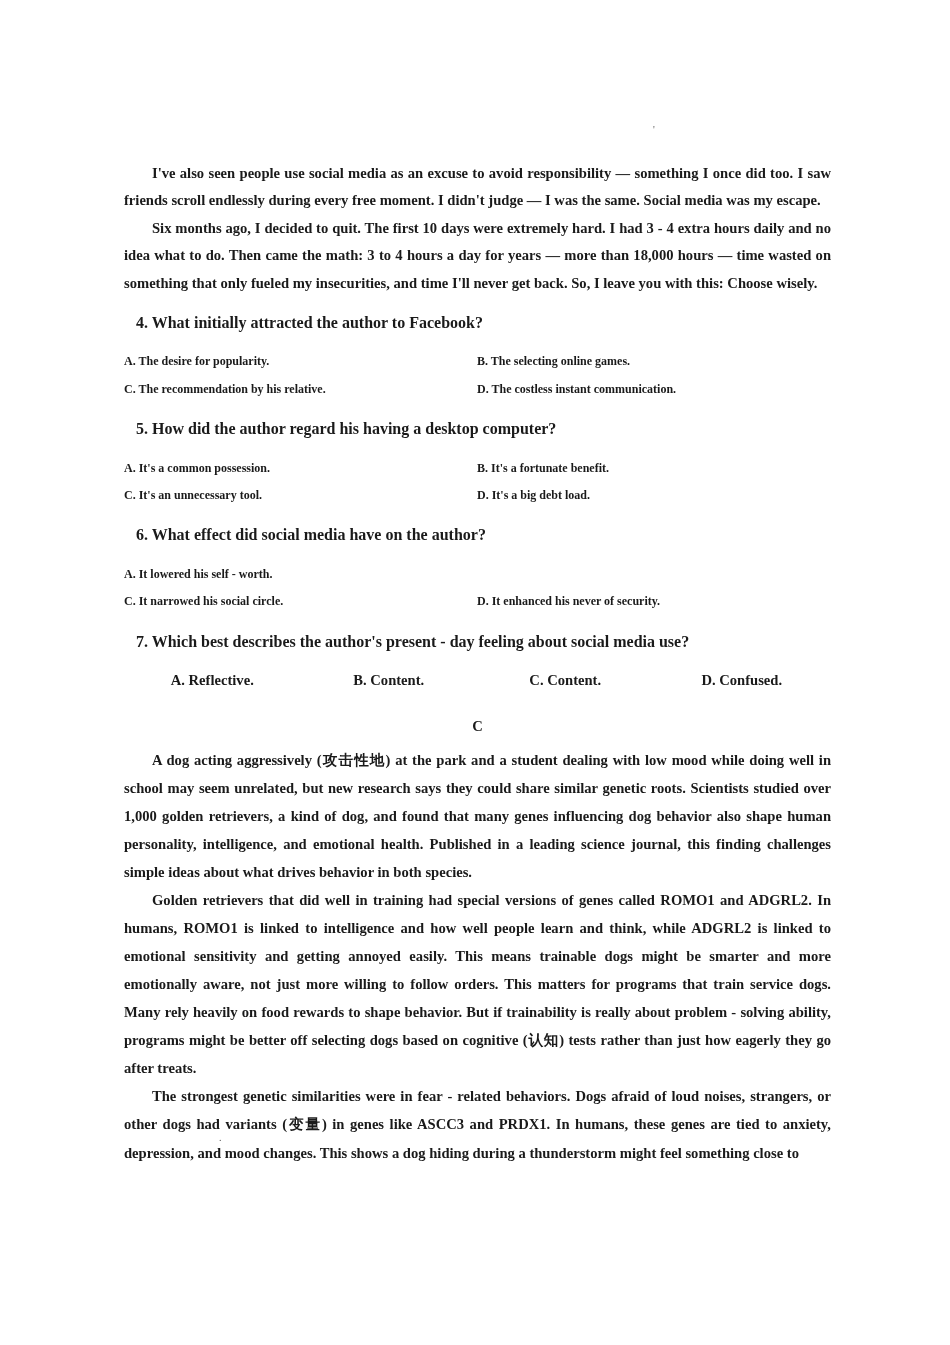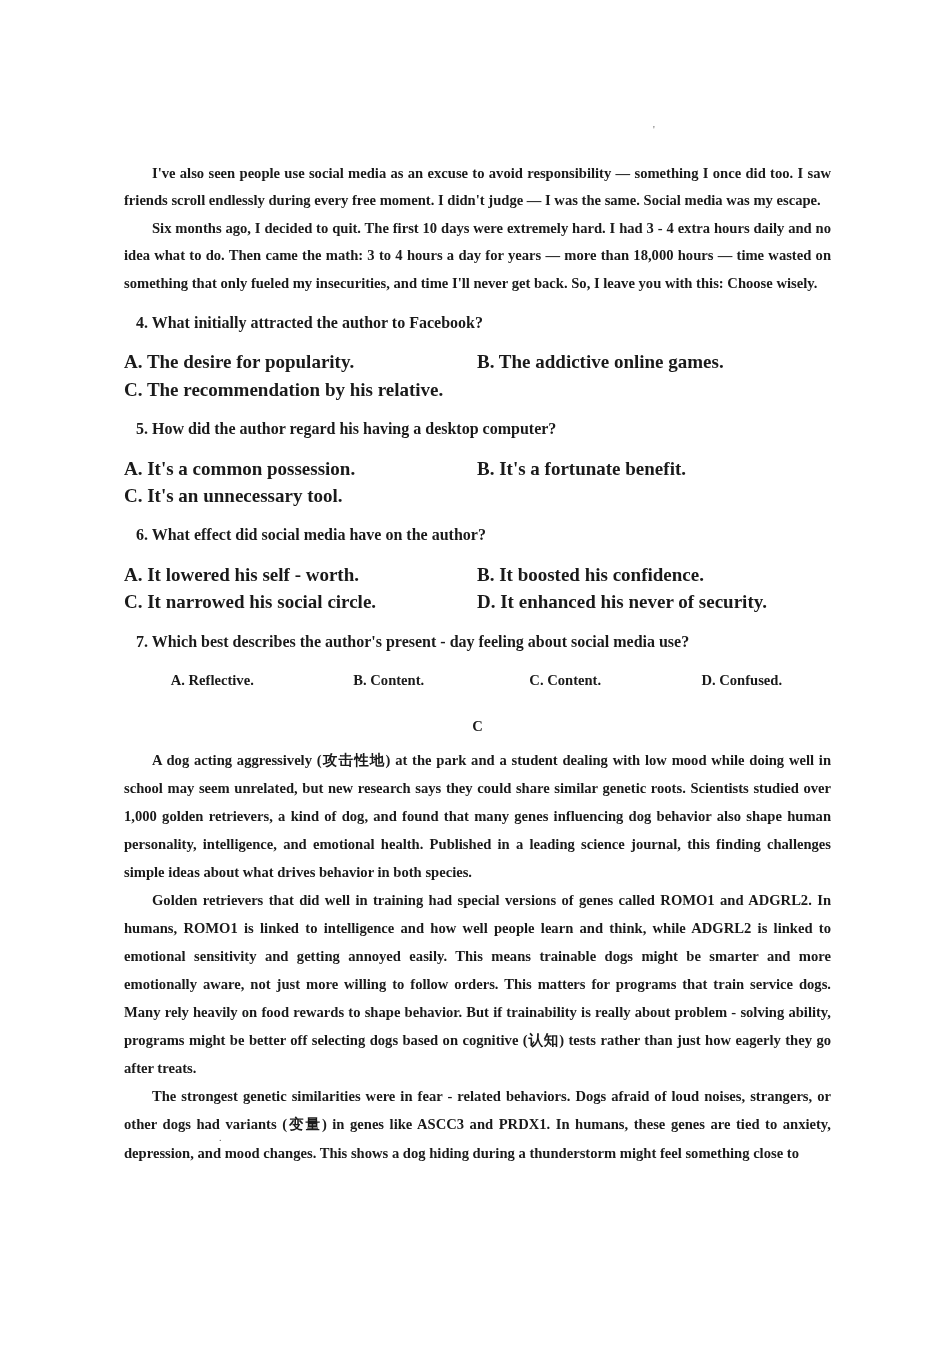--- a/index.html
+++ b/index.html
@@ -1,63 +1,64 @@
 <!DOCTYPE html>
 <html><head>
 <meta charset="utf-8">
 <style>
   html, body { margin: 0; padding: 0; background: #ffffff; }
   body { width: 950px; height: 1345px; position: relative; overflow: hidden;
          font-family: "Liberation Serif", "DejaVu Serif", serif; color: #1a1a1a; }
   .page { position: absolute; left: 124px; top: 160px; width: 707px; font-weight: bold; }
   .para { font-size: 14.6px; line-height: 27.4px; text-align: justify; text-indent: 28px; margin: 0; }
   .q { font-size: 16px; line-height: 27.4px; margin: 12px; }
-  .opts2 { display: flex; font-size: 19px; line-height: 27.4px; align-items: center; }
+  .opts2 { display: flex; font-size: 12px; line-height: 27.4px; align-items: center; }
   .opts2 span { width: 353px; }
   .opts4 { display: flex; font-size: 14.6px; line-height: 27.4px; }
   .opts4 span { width: 176.5px; text-align: center; }
   .section { text-align: center; font-size: 14.6px; line-height: 27.4px; margin: 18px 0 6px 0; }
   .mark { position: absolute; font-size: 10px; color: #555; }
 </style>
 </head>
 <body>
 
 <span class="mark" style="left:653px; top:124px;">'</span>
 
 <div class="page">
   <p class="para">I've also seen people use social media as an excuse to avoid responsibility — something I once did too. I saw friends scroll endlessly during every free moment. I didn't judge — I was the same. Social media was my escape.</p>
   <p class="para">Six months ago, I decided to quit. The first 10 days were extremely hard. I had 3 - 4 extra hours daily and no idea what to do. Then came the math: 3 to 4 hours a day for years — more than 18,000 hours — time wasted on something that only fueled my insecurities, and time I'll never get back. So, I leave you with this: Choose wisely.</p>
 
   <div>
     <p class="q">4. What initially attracted the author to Facebook?</p>
     <div class="opts2">
         <span>A. The desire for popularity.</span>
-        <span>B. The addictive online games.</span>
+        <span>B. The selecting online games.</span>
       </div>
     <div class="opts2">
         <span>C. The recommendation by his relative.</span>
+        <span>D. The costless instant communication.</span>
       </div>
   </div>
 
   <div>
     <p class="q">5. How did the author regard his having a desktop computer?</p>
     <div class="opts2">
         <span>A. It's a common possession.</span>
         <span>B. It's a fortunate benefit.</span>
       </div>
     <div class="opts2">
         <span>C. It's an unnecessary tool.</span>
+        <span>D. It's a big debt load.</span>
       </div>
   </div>
 
   <div>
     <p class="q">6. What effect did social media have on the author?</p>
     <div class="opts2">
         <span>A. It lowered his self - worth.</span>
-        <span>B. It boosted his confidence.</span>
       </div>
     <div class="opts2">
         <span>C. It narrowed his social circle.</span>
         <span>D. It enhanced his never of security.</span>
       </div>
   </div>
 
   <div>
     <p class="q">7. Which best describes the author's present - day feeling about social media use?</p>
     <div class="opts4">

